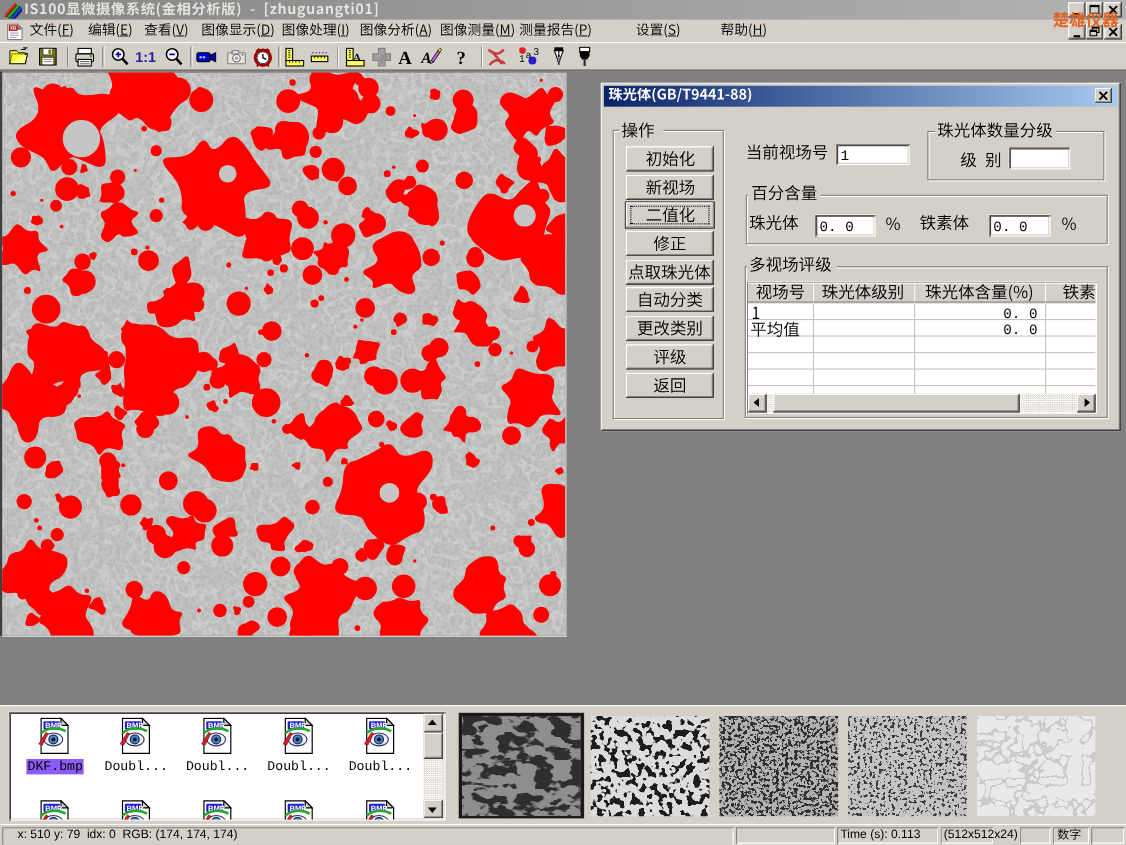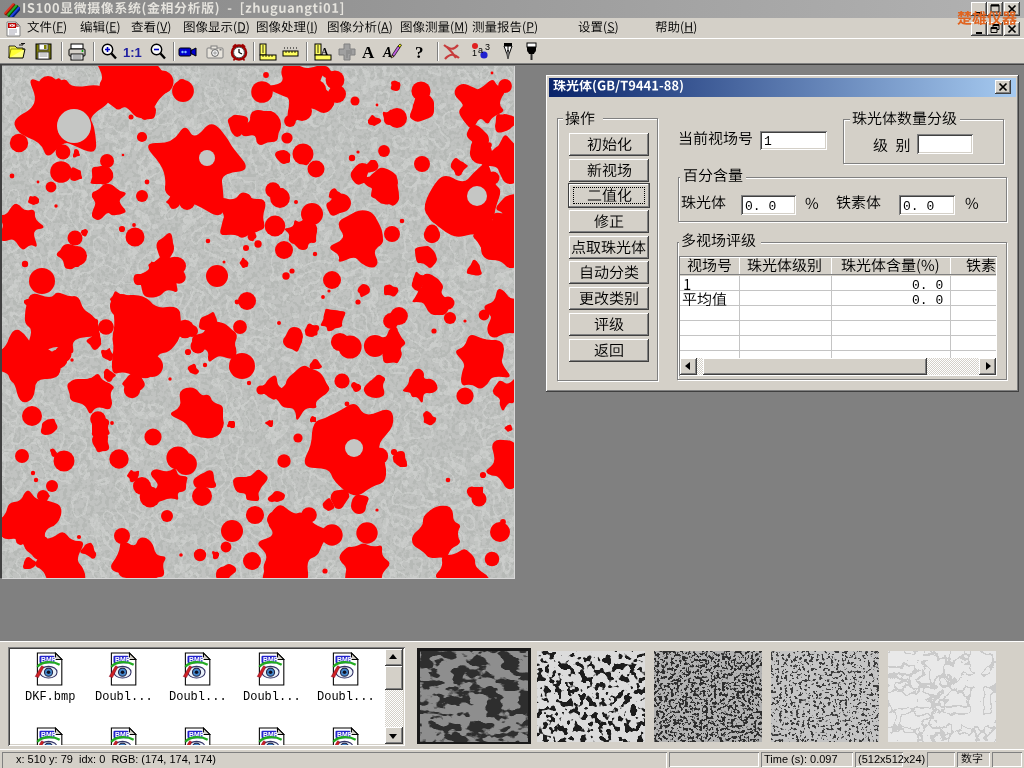--- a/index.html
+++ b/index.html
@@ -1008,21 +1008,21 @@
     </svg>
     <svg class="abs" style="left:253px;top:727px" width="34" height="18">
       <use href="#bmpico" width="34" height="34"></use>
     </svg>
     <svg class="abs" style="left:327px;top:652px" width="34" height="34" viewBox="0 0 32 32">
       <use href="#bmpico"></use>
     </svg>
     <svg class="abs" style="left:327px;top:727px" width="34" height="18">
       <use href="#bmpico" width="34" height="34"></use>
     </svg>
-    <div class="abs" style="left:24px;top:690px;background:#ffffff;font:12px 'Liberation Mono',monospace;padding:0 1px">DKF.bmp</div>
+    <div class="abs" style="left:24px;top:690px;background:#8b5cf6;font:12px 'Liberation Mono',monospace;padding:0 1px">DKF.bmp</div>
     <div class="abs" style="left:94px;top:690px;font:12px 'Liberation Mono',monospace;padding:0 1px">Doubl...</div>
     <div class="abs" style="left:168px;top:690px;font:12px 'Liberation Mono',monospace;padding:0 1px">Doubl...</div>
     <div class="abs" style="left:242px;top:690px;font:12px 'Liberation Mono',monospace;padding:0 1px">Doubl...</div>
     <div class="abs" style="left:316px;top:690px;font:12px 'Liberation Mono',monospace;padding:0 1px">Doubl...</div>
     <div class="abs" style="left:385px;top:649px;width:18px;height:95px;background-image:conic-gradient(#d4d0c8 25%,transparent 0 50%,#d4d0c8 0 75%,transparent 0);background-size:2px 2px;background-color:#fff"></div>
     <div class="abs btn" style="left:385px;top:649px;width:18px;height:17px"></div>
     <svg class="abs" style="left:385px;top:649px" width="16" height="16" viewBox="0 0 16 16">
       <polygon points="4,10 12,10 8,5" fill="#000"></polygon>
     </svg>
     <div class="abs btn" style="left:385px;top:727px;width:18px;height:17px"></div>
@@ -1083,21 +1083,21 @@
       <rect width="108" height="91" fill="#c4c4c4"></rect>
       <rect width="108" height="91" filter="url(#thd)"></rect>
     </svg>
     <svg class="abs" style="left:888px;top:651px" width="108" height="91">
       <rect width="108" height="91" fill="#e9e9e9"></rect>
       <rect width="108" height="91" filter="url(#the)"></rect>
     </svg>
     <div class="abs" style="left:0;top:749px;width:1024px;height:19px;background:#d4d0c8;box-shadow:inset 0 1px 0 #fff"></div>
     <div class="abs sunk1" style="left:2px;top:752px;width:665px;height:31px;font:11px 'Liberation Sans',sans-serif;padding:1px 14px;color:#000">x: 510 y: 79&nbsp;&nbsp;idx: 0&nbsp;&nbsp;RGB: (174, 174, 174)</div>
     <div class="abs sunk1" style="left:669px;top:752px;width:90px;height:15px;font:11px 'Liberation Sans',sans-serif;padding:1px 3px;color:#000"></div>
-    <div class="abs sunk1" style="left:761px;top:752px;width:92px;height:15px;font:11px 'Liberation Sans',sans-serif;padding:1px 3px;color:#000">Time (s): 0.097</div>
+    <div class="abs sunk1" style="left:761px;top:752px;width:92px;height:15px;font:11px 'Liberation Sans',sans-serif;padding:1px 3px;color:#000">Time (s): 0.113</div>
     <div class="abs sunk1" style="left:855px;top:752px;width:48px;height:15px;font:11px 'Liberation Sans',sans-serif;padding:1px 3px;color:#000">(512x512x24)</div>
     <div class="abs sunk1" style="left:927px;top:752px;width:28px;height:15px;font:11px 'Liberation Sans',sans-serif;padding:1px 3px;color:#000"></div>
     <div class="abs sunk1" style="left:957px;top:752px;width:33px;height:15px"></div>
     <svg class="t" width="23" height="14" style="position:absolute;left:961px;top:753px" viewBox="0 0 23 14">
       <g fill="#000" transform="translate(0,9.46) scale(0.011)">
         <use href="#gR6570" x="0"></use>
         <use href="#gR5B57" x="1000"></use>
       </g>
     </svg>
     <div class="abs sunk1" style="left:992px;top:752px;width:30px;height:15px;font:11px 'Liberation Sans',sans-serif;padding:1px 3px;color:#000"></div>

